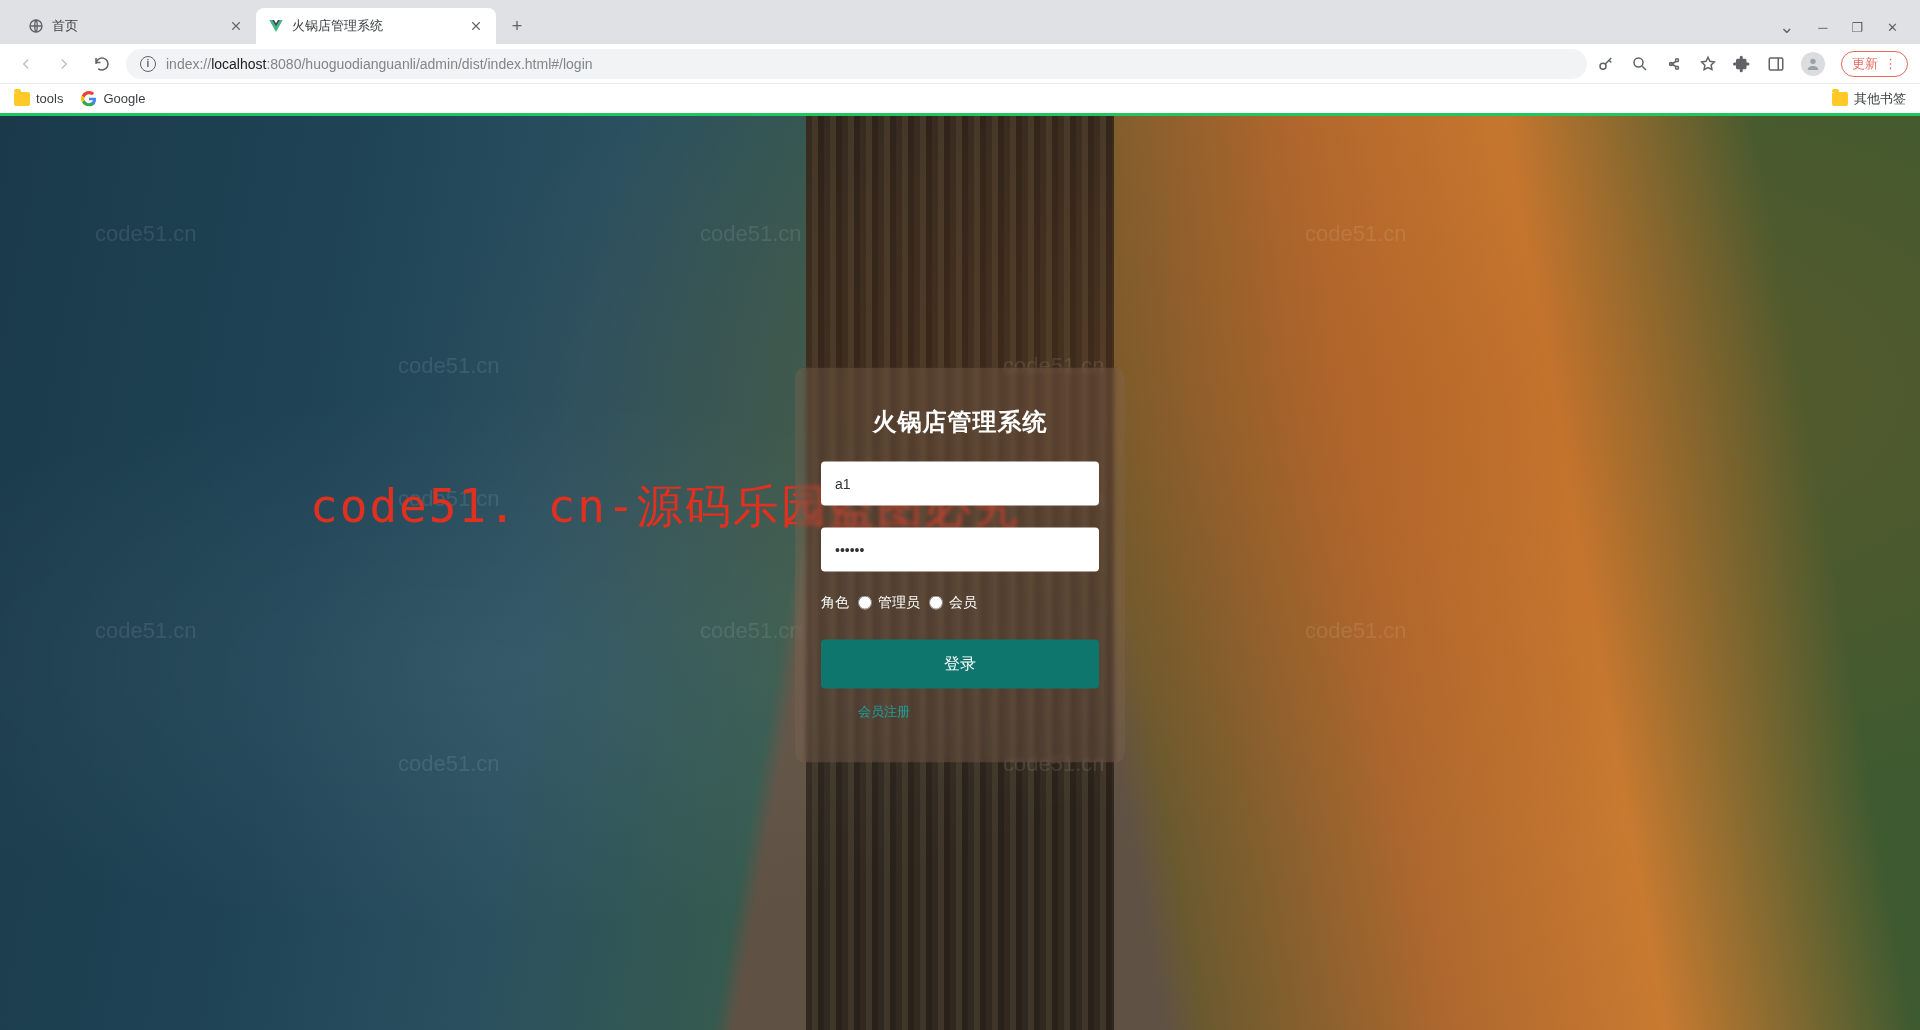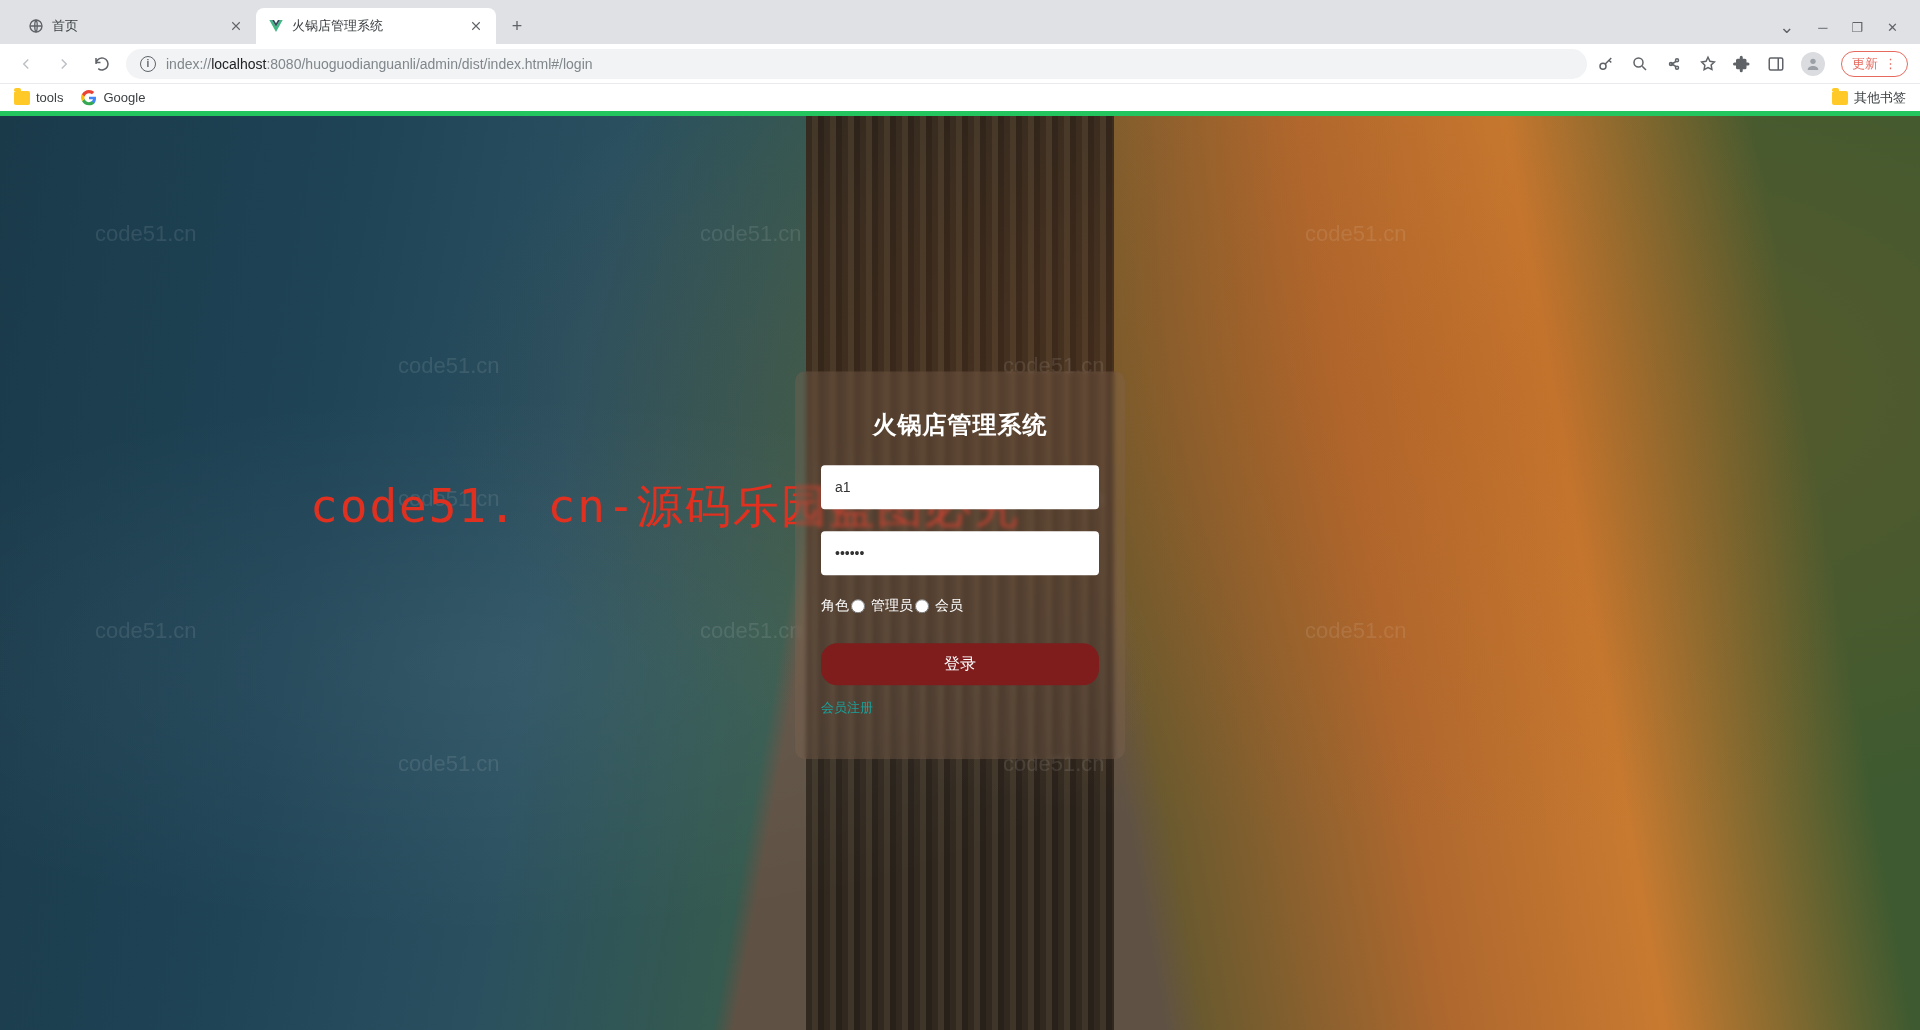--- a/index.html
+++ b/index.html
@@ -24,21 +24,21 @@
 .navicon.disabled { color:#bdc1c6; cursor:default; }
 .urlbox { flex:1; height:30px; background:#f1f3f4; border-radius:15px; display:flex; align-items:center; padding:0 14px; gap:10px; font-size:14px; color:#202124; }
 .urlbox .info { color:#5f6368; width:16px; height:16px; border:1.5px solid #5f6368; border-radius:50%; display:flex; align-items:center; justify-content:center; font-size:10px; font-weight:bold; }
 .urlbox .muted { color:#80868b; }
 .urlbox .dark { color:#202124; }
 .righticons { display:flex; align-items:center; gap:16px; color:#5f6368;text-align:right; }
 .righticons .update { border:1px solid #e66a5e; color:#e66a5e; border-radius:14px; padding:3px 10px; font-size:13px; display:flex; align-items:center; gap:6px; }
 .righticons .update .dots { color:#e66a5e; }
 .avatar { width:24px; height:24px; border-radius:50%; background:#dadce0; display:flex; align-items:center; justify-content:center; }
 
-.bookbar { height:32px; background:#fff; display:flex; align-items:center; padding:0 14px; gap:18px; font-size:13px; color:#3c4043; border-bottom:5px solid #22c55e; }
+.bookbar { height:32px; background:#fff; display:flex; align-items:center; padding:0 14px; gap:18px; font-size:13px; color:#3c4043; border-bottom:3px solid #22c55e; }
 .bkm { display:flex; align-items:center; gap:6px; cursor:pointer; }
 .bkm .folder { width:16px; height:14px; background:#ffca28; border-radius:2px; position:relative; }
 .bkm .folder::before { content:""; position:absolute; top:-3px; left:0; width:7px; height:3px; background:#ffca28; border-radius:2px 2px 0 0; }
 .bkm .g { width:16px; height:16px; }
 .bookbar .right { margin-left:auto; }
 
 
 .viewport { flex:1; position:relative; overflow:hidden; }
 .bg { position:absolute; inset:0; background:
   linear-gradient(100deg, #1a3a4a 0%, #1f4456 18%, #2a5060 30%, #355a4f 42%, transparent 43%),
@@ -58,25 +58,25 @@
 
 .wmk { position:absolute; color:rgba(0,0,0,.14); font-size:22px; font-family:Liberation Sans, sans-serif; pointer-events:none; user-select:none; }
 .wmk.light { color:rgba(255,255,255,.10); }
 .bigwm { position:absolute; left:310px; top:360px; font-size:46px; color:#e03020; font-family:"SimSun","宋体",monospace; letter-spacing:2px; pointer-events:none; user-select:none; white-space:nowrap; }
 
 
 .card { position:absolute; left:50%; top:50%; transform:translate(-50%,-52%); width:330px; padding:38px 26px 42px 26px; background:rgba(130,100,80,.35); backdrop-filter:blur(2px); border-radius:10px; }
 .card h1 { color:#fff; font-size:24px; font-weight:700; text-align:center; margin-bottom:24px; letter-spacing:1px; }
 .field { width:100%; height:44px; background:#fff; border-radius:4px; border:none; padding:0 14px; font-size:14px; color:#333; margin-bottom:22px; outline:none; }
 .field::placeholder { color:#aaa; }
-.rolerow { display:flex; align-items:center; gap:2px; color:#fff; font-size:14px; margin-bottom:28px; }
+.rolerow { display:flex; align-items:center; gap:9px; color:#fff; font-size:14px; margin-bottom:28px; }
 .rolerow label { display:flex; align-items:center; gap:6px; cursor:pointer; }
 .rolerow input[type=radio] { width:14px; height:14px; cursor:pointer; accent-color:#fff; }
-.loginbtn { width:100%; height:42px; background:#7f1d1d; color:#fff; border:none; border-radius:16px; font-size:16px; cursor:pointer; }
-.reglink { display:inline-block; margin-top:14px; color:#1aa19c; font-size:13px; text-decoration:none; }
+.loginbtn { width:100%; height:49px; background:#0f766e; color:#fff; border:none; border-radius:4px; font-size:16px; cursor:pointer; }
+.reglink { display:inline-block; margin-top:14px; color:#1aa19c; font-size:13px; text-decoration:none;margin-left:37px; }
 
 svg { display:block; }
 </style>
 </head>
 <body>
 
 <div class="chrome">
 
   <div class="tabbar">
     <div class="tab inactive">

